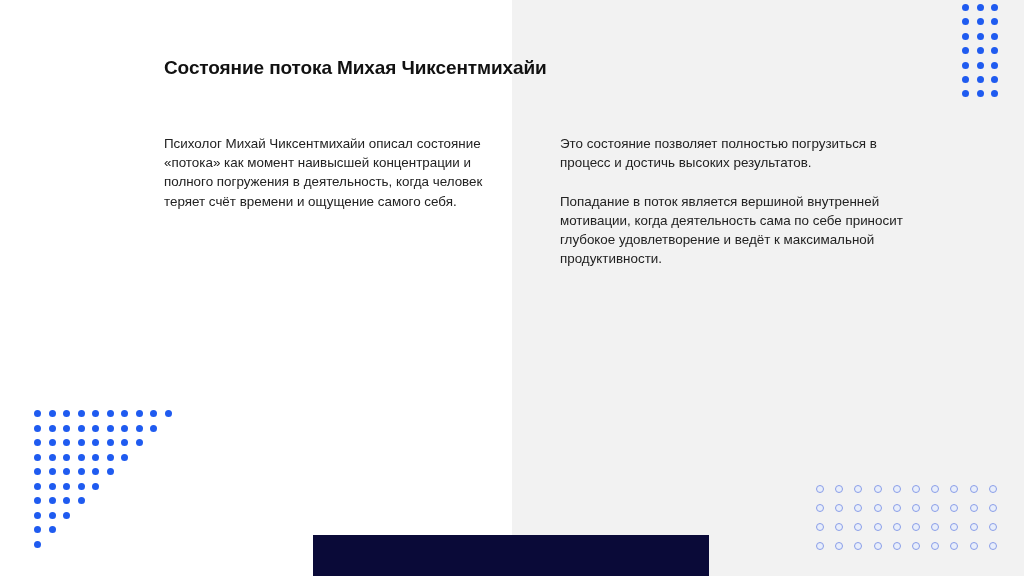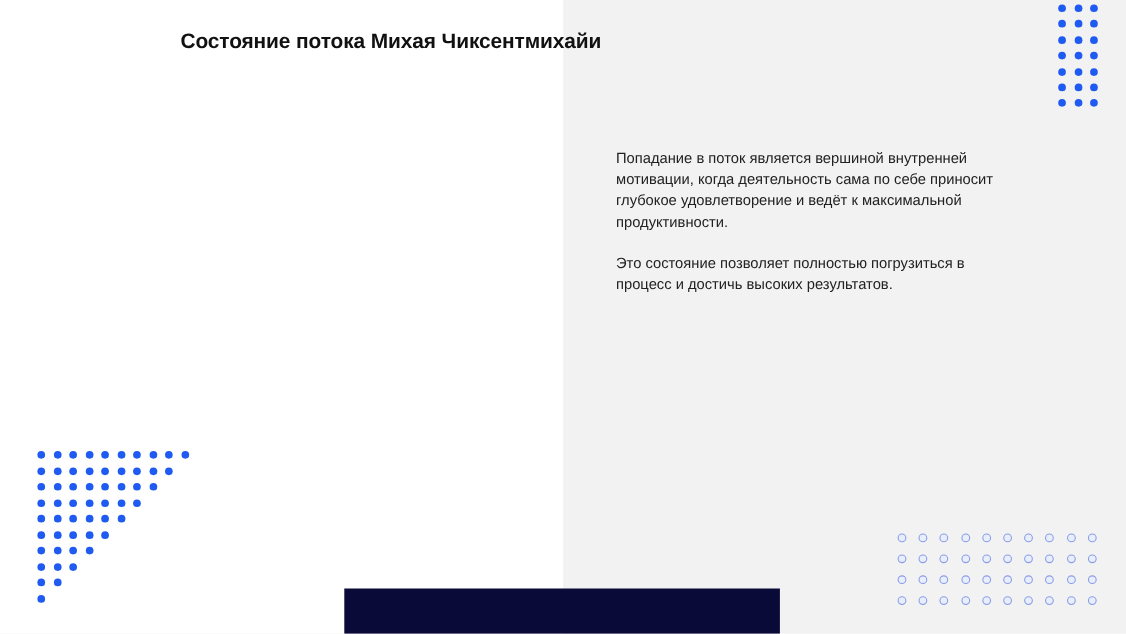--- a/index.html
+++ b/index.html
@@ -6,21 +6,21 @@
   body {
     width: 1024px; height: 576px; position: relative; overflow: hidden;
     background: #ffffff;
     font-family: "Liberation Sans", "DejaVu Sans", sans-serif;
   }
   .grey-panel {
     position: absolute; left: 512px; top: 0; width: 512px; height: 576px;
     background: #f2f2f2;
   }
   .title {
-    position: absolute; left: 164px; top: 28px;
+    position: absolute; left: 164px; top: 57px;
     font-size: 19px; font-weight: bold; color: #111;
     letter-spacing: -0.1px; white-space: nowrap;
   }
   .text-col {
     position: absolute; top: 134px; width: 345px;
     font-size: 13.4px; line-height: 19.2px; color: #222;
   }
   .text-col p { margin: 0 0 19.2px 0; }
   .col-left { left: 164px; }
   .col-right { left: 560px; width: 345px; }
@@ -38,25 +38,26 @@
   }
 </style>
 </head>
 <body>
 
 <div class="grey-panel"></div>
 
 <div class="title">Состояние потока Михая Чиксентмихайи</div>
 
 <div class="text-col col-left">
+  <p>Психолог Михай Чиксентмихайи описал состояние «потока» как момент наивысшей концентрации и полного погружения в деятельность, когда человек теряет счёт времени и ощущение самого себя.</p>
 </div>
 
 <div class="text-col col-right">
+  <p>Это состояние позволяет полностью погрузиться в процесс и достичь высоких результатов.</p>
   <p>Попадание в поток является вершиной внутренней мотивации, когда деятельность сама по себе приносит глубокое удовлетворение и ведёт к максимальной продуктивности.</p>
-  <p>Это состояние позволяет полностью погрузиться в процесс и достичь высоких результатов.</p>
 </div>
 
 <div id="top-right-dots">
     <div class="dot" style="left: 962px; top: 4px;"></div>
     <div class="dot" style="left: 976.5px; top: 4px;"></div>
     <div class="dot" style="left: 991px; top: 4px;"></div>
     <div class="dot" style="left: 962px; top: 18.4px;"></div>
     <div class="dot" style="left: 976.5px; top: 18.4px;"></div>
     <div class="dot" style="left: 991px; top: 18.4px;"></div>
     <div class="dot" style="left: 962px; top: 32.8px;"></div>

